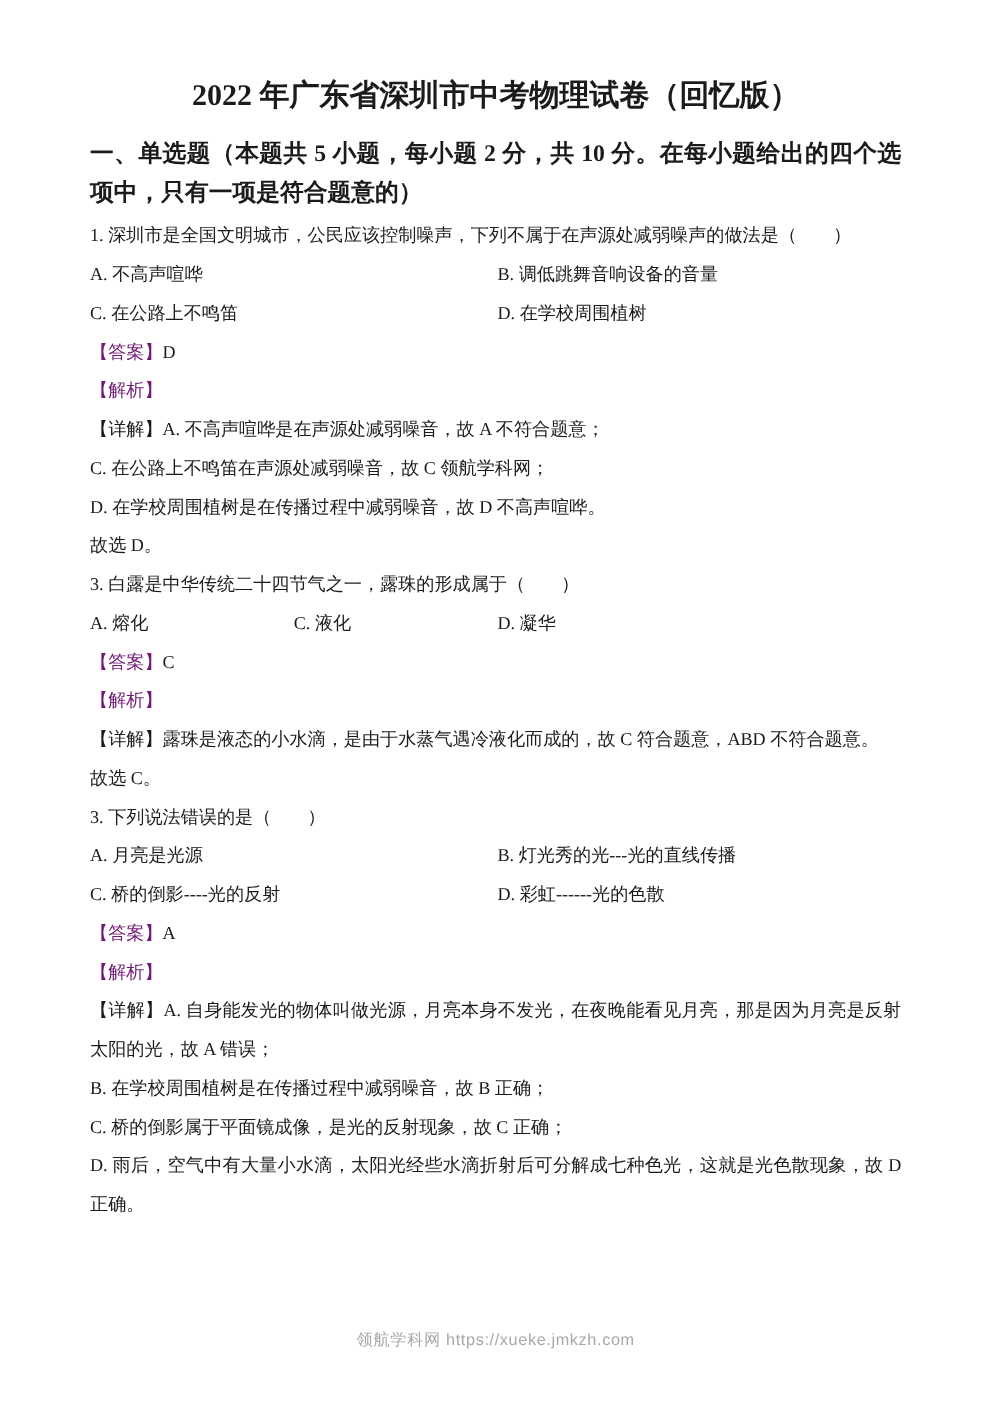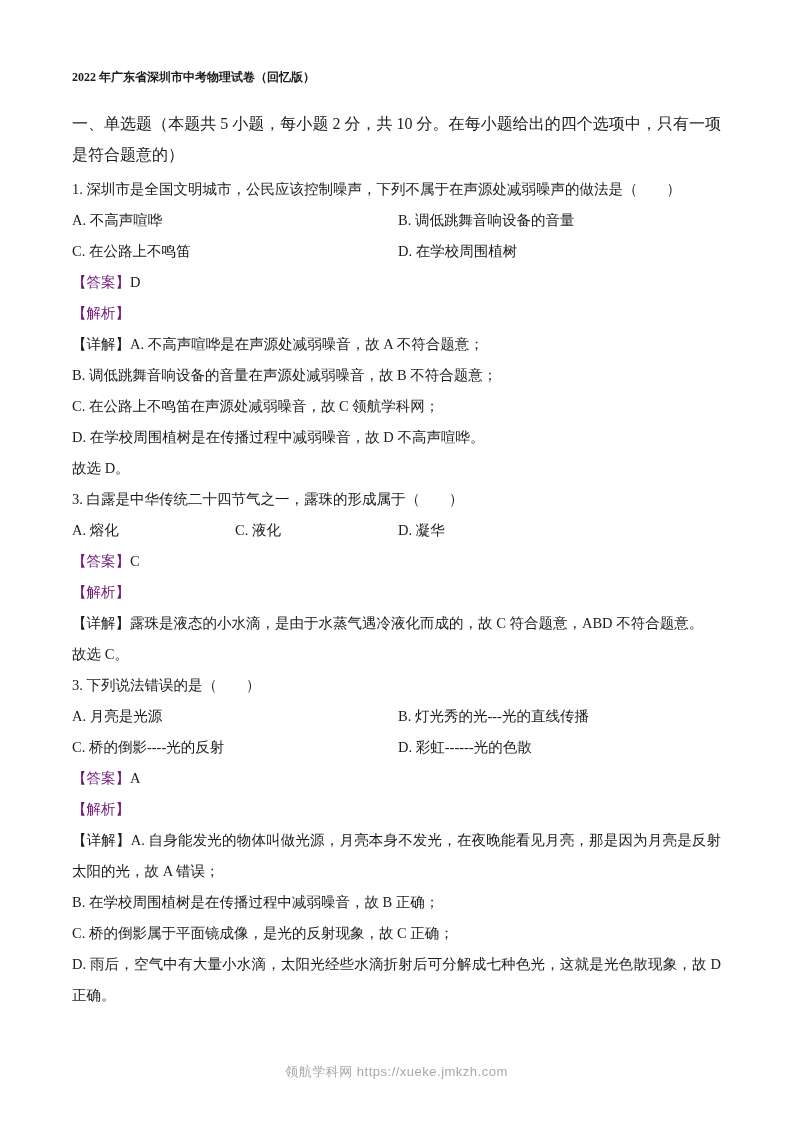--- a/index.html
+++ b/index.html
@@ -9,28 +9,29 @@
     height: 1122px;
     background: #ffffff;
     font-family: "Liberation Serif", "DejaVu Serif", serif;
     color: #1b1b1b;
     box-sizing: border-box;
     padding: 0 72px;
     overflow: hidden;
   }
   .title {
     margin: 62px 0 0 0;
-    font-size: 12px;
+    font-size: 24px;
     font-weight: bold;
+    text-align: center;
     line-height: 30px;
   }
   .section-header {
     margin: 16px 0 0 0;
-    font-size: 16px;
-    font-weight: normal;
+    font-size: 19px;
+    font-weight: bold;
     line-height: 31px;
     text-align: justify;
   }
   .line {
     margin: 0;
     font-size: 14.5px;
     line-height: 31px;
     text-align: justify;
   }
   .q-stem { margin-top: 4px; }
@@ -73,21 +74,20 @@
     <span>A. 不高声喧哗</span>
     <span>B. 调低跳舞音响设备的音量</span>
   </div>
   <div class="opt-row-2">
     <span>C. 在公路上不鸣笛</span>
     <span>D. 在学校周围植树</span>
   </div>
   <p class="line"><span class="blue">【答案】</span><span>D</span></p>
   <p class="line"><span class="blue">【解析】</span></p>
   <p class="line">【详解】A. 不高声喧哗是在声源处减弱噪音，故 A 不符合题意；</p>
-  <p class="line">B. 调低跳舞音响设备的音量在声源处减弱噪音，故 B 不符合题意；</p>
   <p class="line">C. 在公路上不鸣笛在声源处减弱噪音，故 C 领航学科网；</p>
   <p class="line">D. 在学校周围植树是在传播过程中减弱噪音，故 D 不高声喧哗。</p>
   <p class="line">故选 D。</p>
 
   <p class="line">3. 白露是中华传统二十四节气之一，露珠的形成属于（　　）</p>
   <div class="opt-row-4">
     <span>A. 熔化</span>
     <span>C. 液化</span>
     <span>D. 凝华</span>
   </div>

